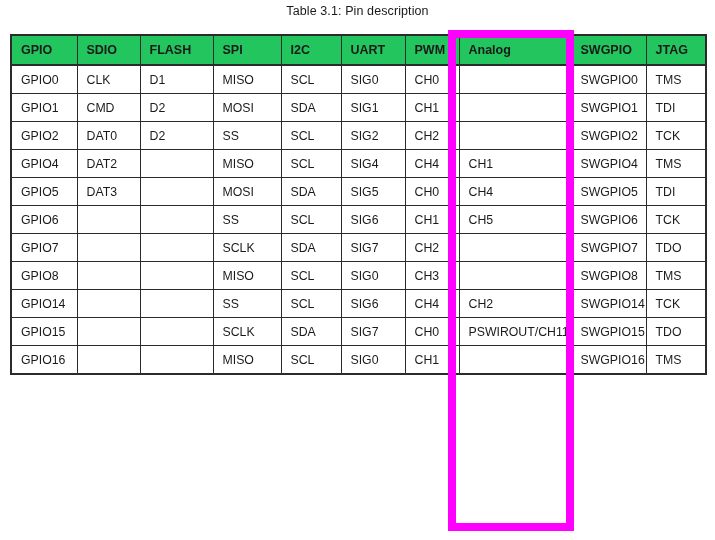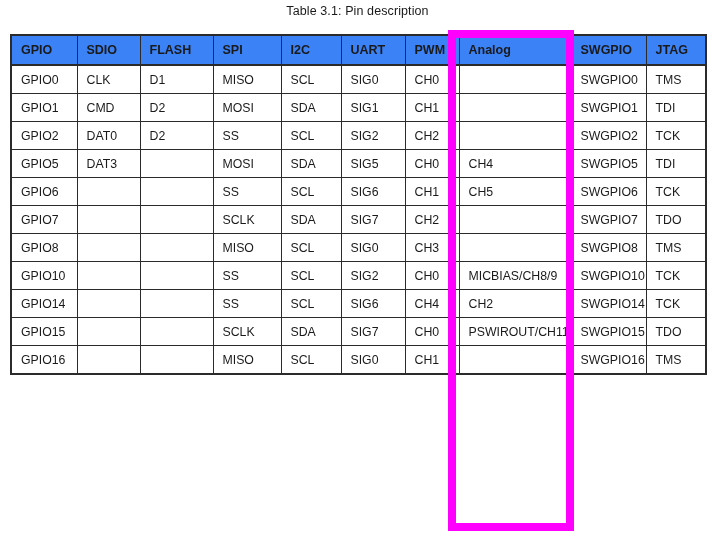--- a/index.html
+++ b/index.html
@@ -50,21 +50,21 @@
     height: 27px;
     font-size: 12.3px;
     text-align: left;
     vertical-align: middle;
     white-space: nowrap;
     overflow: hidden;
     background: #ffffff;
   }
 
   table.pin-table thead th {
-    background: #3b82f6;
+    background: #22c55e;
     font-weight: bold;
     height: 28px;
     font-size: 12.5px;
     border-bottom: 2px solid #2b2b2b;
   }
 
   table.pin-table tbody td.gpio-cell {
     font-weight: normal;
   }
 
@@ -157,20 +157,32 @@
           <td>D2</td>
           <td>SS</td>
           <td>SCL</td>
           <td>SIG2</td>
           <td>CH2</td>
           <td></td>
           <td>SWGPIO2</td>
           <td>TCK</td>
         </tr>
         <tr>
+          <td class="gpio-cell">GPIO4</td>
+          <td>DAT2</td>
+          <td></td>
+          <td>MISO</td>
+          <td>SCL</td>
+          <td>SIG4</td>
+          <td>CH4</td>
+          <td>CH1</td>
+          <td>SWGPIO4</td>
+          <td>TMS</td>
+        </tr>
+        <tr>
           <td class="gpio-cell">GPIO5</td>
           <td>DAT3</td>
           <td></td>
           <td>MOSI</td>
           <td>SDA</td>
           <td>SIG5</td>
           <td>CH0</td>
           <td>CH4</td>
           <td>SWGPIO5</td>
           <td>TDI</td>
@@ -205,32 +217,20 @@
           <td></td>
           <td>MISO</td>
           <td>SCL</td>
           <td>SIG0</td>
           <td>CH3</td>
           <td></td>
           <td>SWGPIO8</td>
           <td>TMS</td>
         </tr>
         <tr>
-          <td class="gpio-cell">GPIO10</td>
-          <td></td>
-          <td></td>
-          <td>SS</td>
-          <td>SCL</td>
-          <td>SIG2</td>
-          <td>CH0</td>
-          <td>MICBIAS/CH8/9</td>
-          <td>SWGPIO10</td>
-          <td>TCK</td>
-        </tr>
-        <tr>
           <td class="gpio-cell">GPIO14</td>
           <td></td>
           <td></td>
           <td>SS</td>
           <td>SCL</td>
           <td>SIG6</td>
           <td>CH4</td>
           <td>CH2</td>
           <td>SWGPIO14</td>
           <td>TCK</td>

